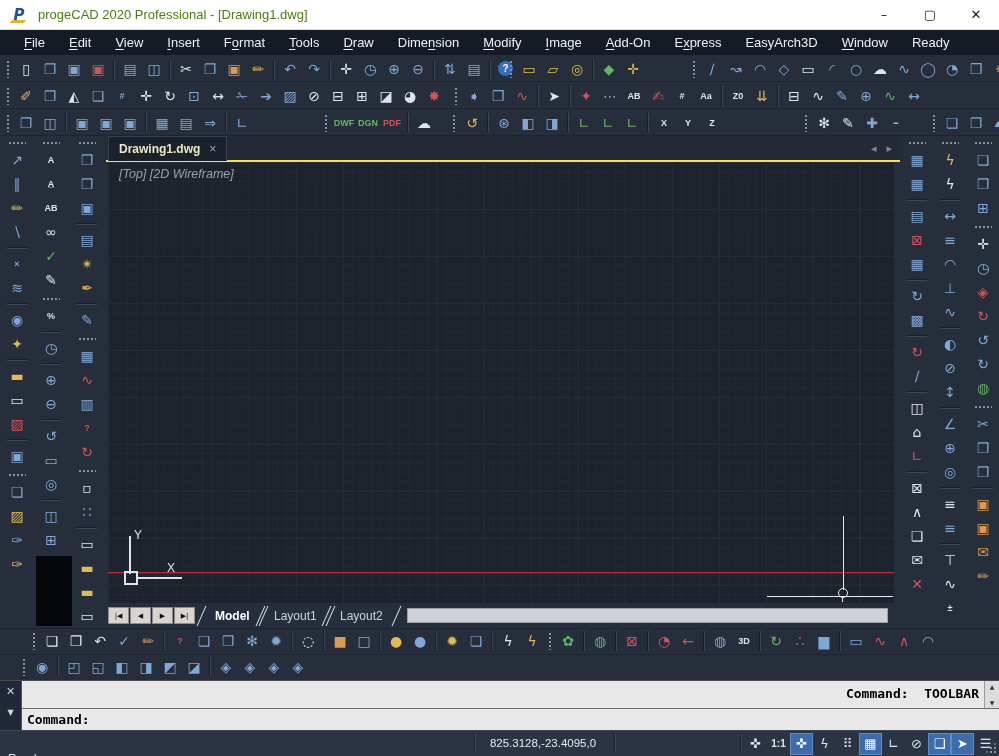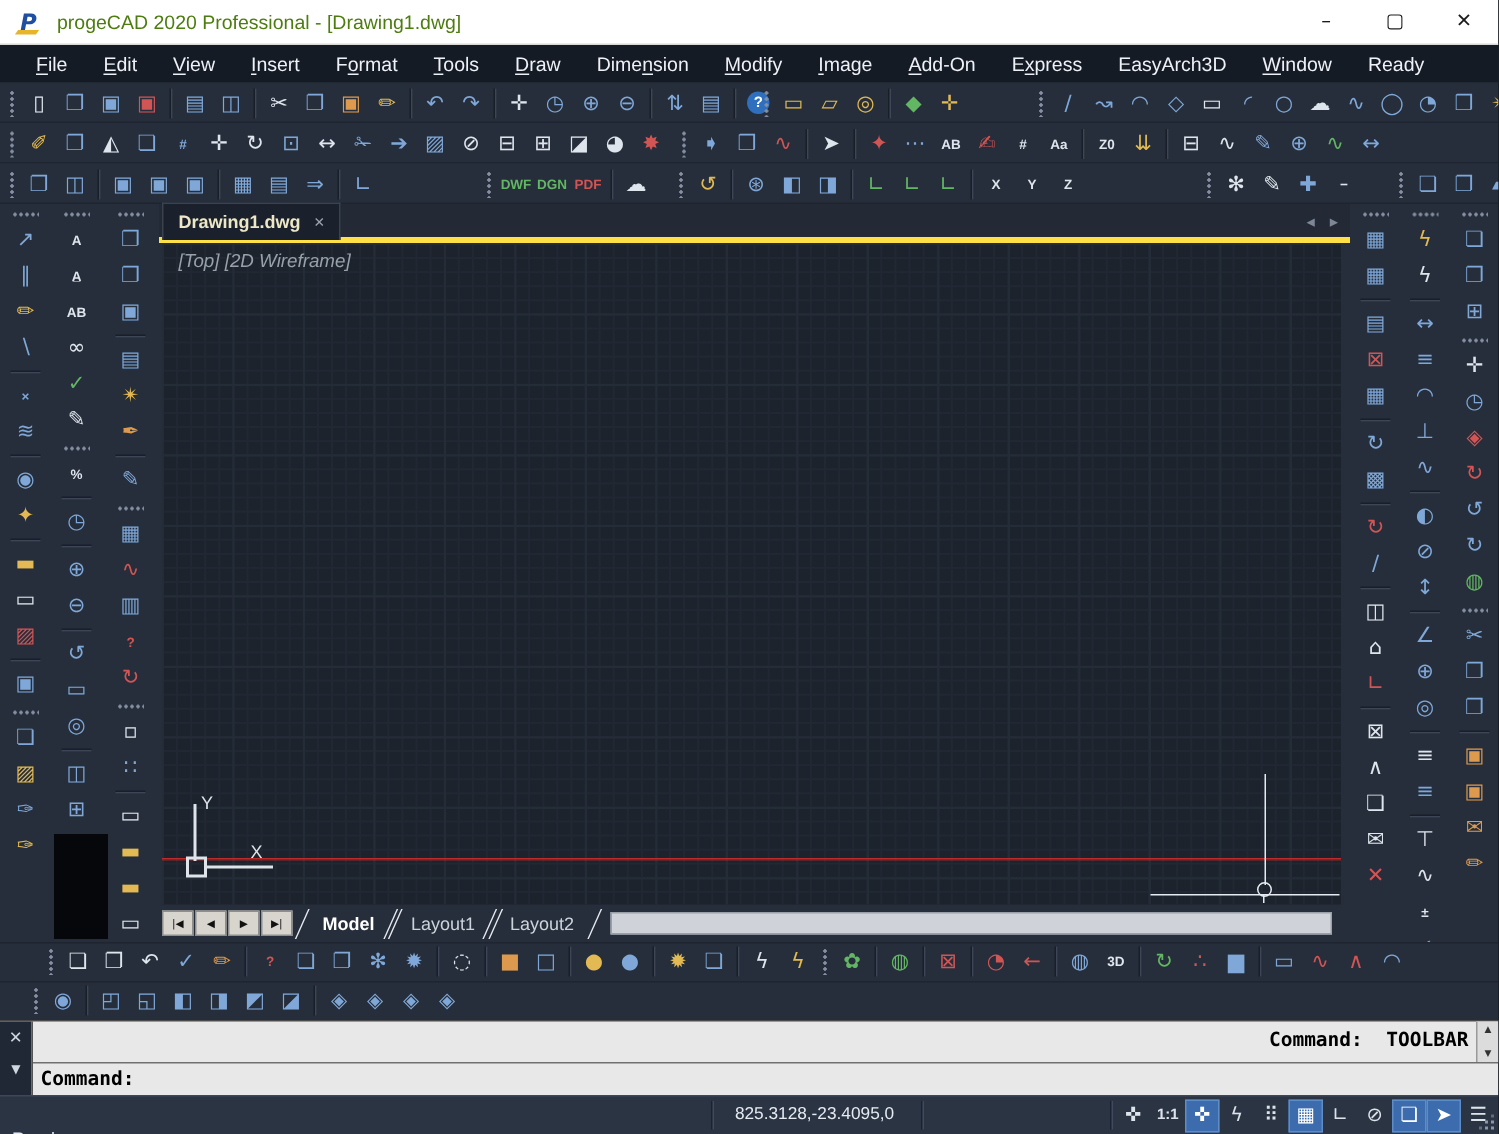--- a/index.html
+++ b/index.html
@@ -44,21 +44,21 @@
   .vcol{position:absolute;width:34px;display:flex;flex-direction:column;align-items:center;}
   .vcol .ic{width:28px;height:24px;}
   .vcol .sep{width:20px;height:1px;background:#191f29;border-right:none;
              border-bottom:1px solid #3d4656;margin:3px 0;}
   .vcol .grip{width:18px;height:4px;margin:5px 0 3px 0;background-size:4px 4px;}
   .black-dock{position:absolute;left:36px;top:556px;width:36px;height:70px;background:#05070b;}
 
   
   .center{position:absolute;left:106px;top:136px;width:794px;height:492px;}
   .doctabbar{position:absolute;left:0;top:0;width:100%;height:26px;background:#232a36;
-             display:flex;align-items:center;border-bottom:4px solid #fde047;box-sizing:border-box;}
+             display:flex;align-items:center;border-bottom:2px solid #fde047;box-sizing:border-box;}
   .dtab{display:flex;align-items:center;height:25px;margin-left:2px;padding:0 10px;
         background:#1a212c;border:1px solid #39424f;border-bottom:none;box-sizing:border-box;}
   .dtab-label{font-size:12px;font-weight:bold;color:#ede7c6;}
   .dtab-close{margin-left:9px;font-size:12px;color:#9aa3b0;}
   .dnavs{margin-left:auto;margin-right:8px;display:flex;gap:10px;}
   .dnav{color:#7e8796;font-size:11px;font-family:"DejaVu Sans",sans-serif;}
 
   .canvas{position:absolute;left:2px;top:26px;width:786px;height:441px;background:#1c232d;
           background-image:
             linear-gradient(to right,#242c38 1px,transparent 1px),

